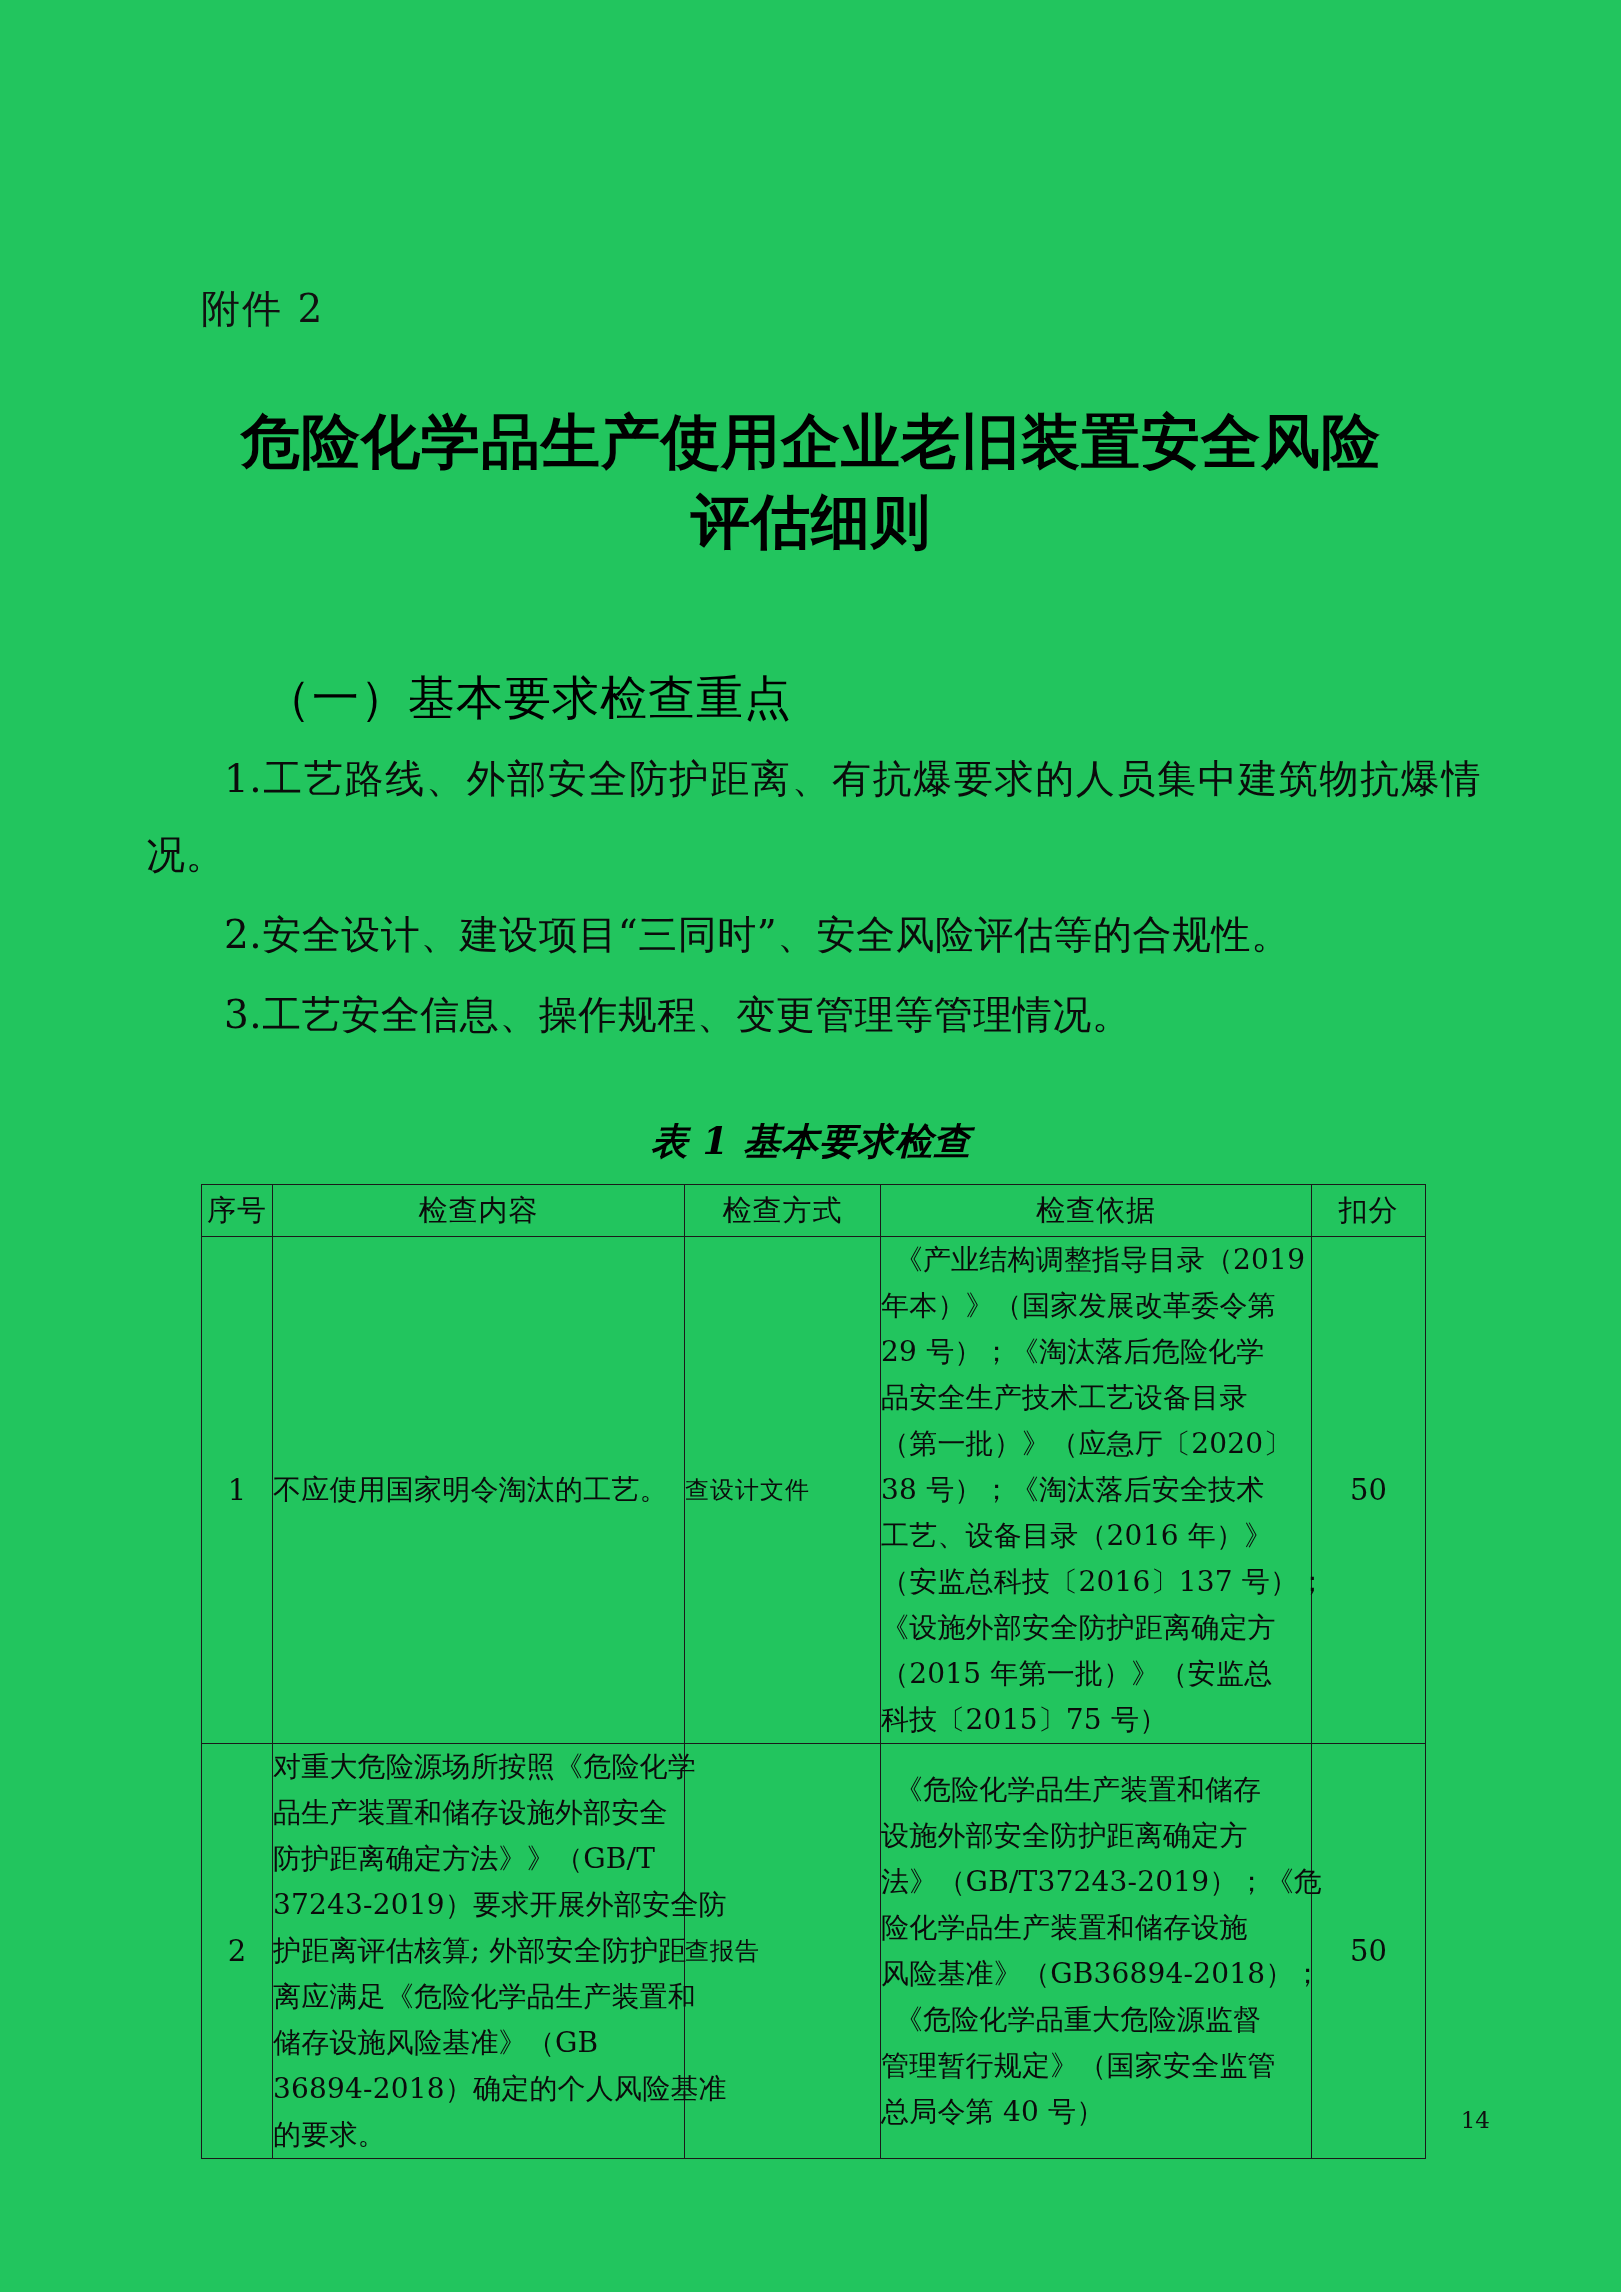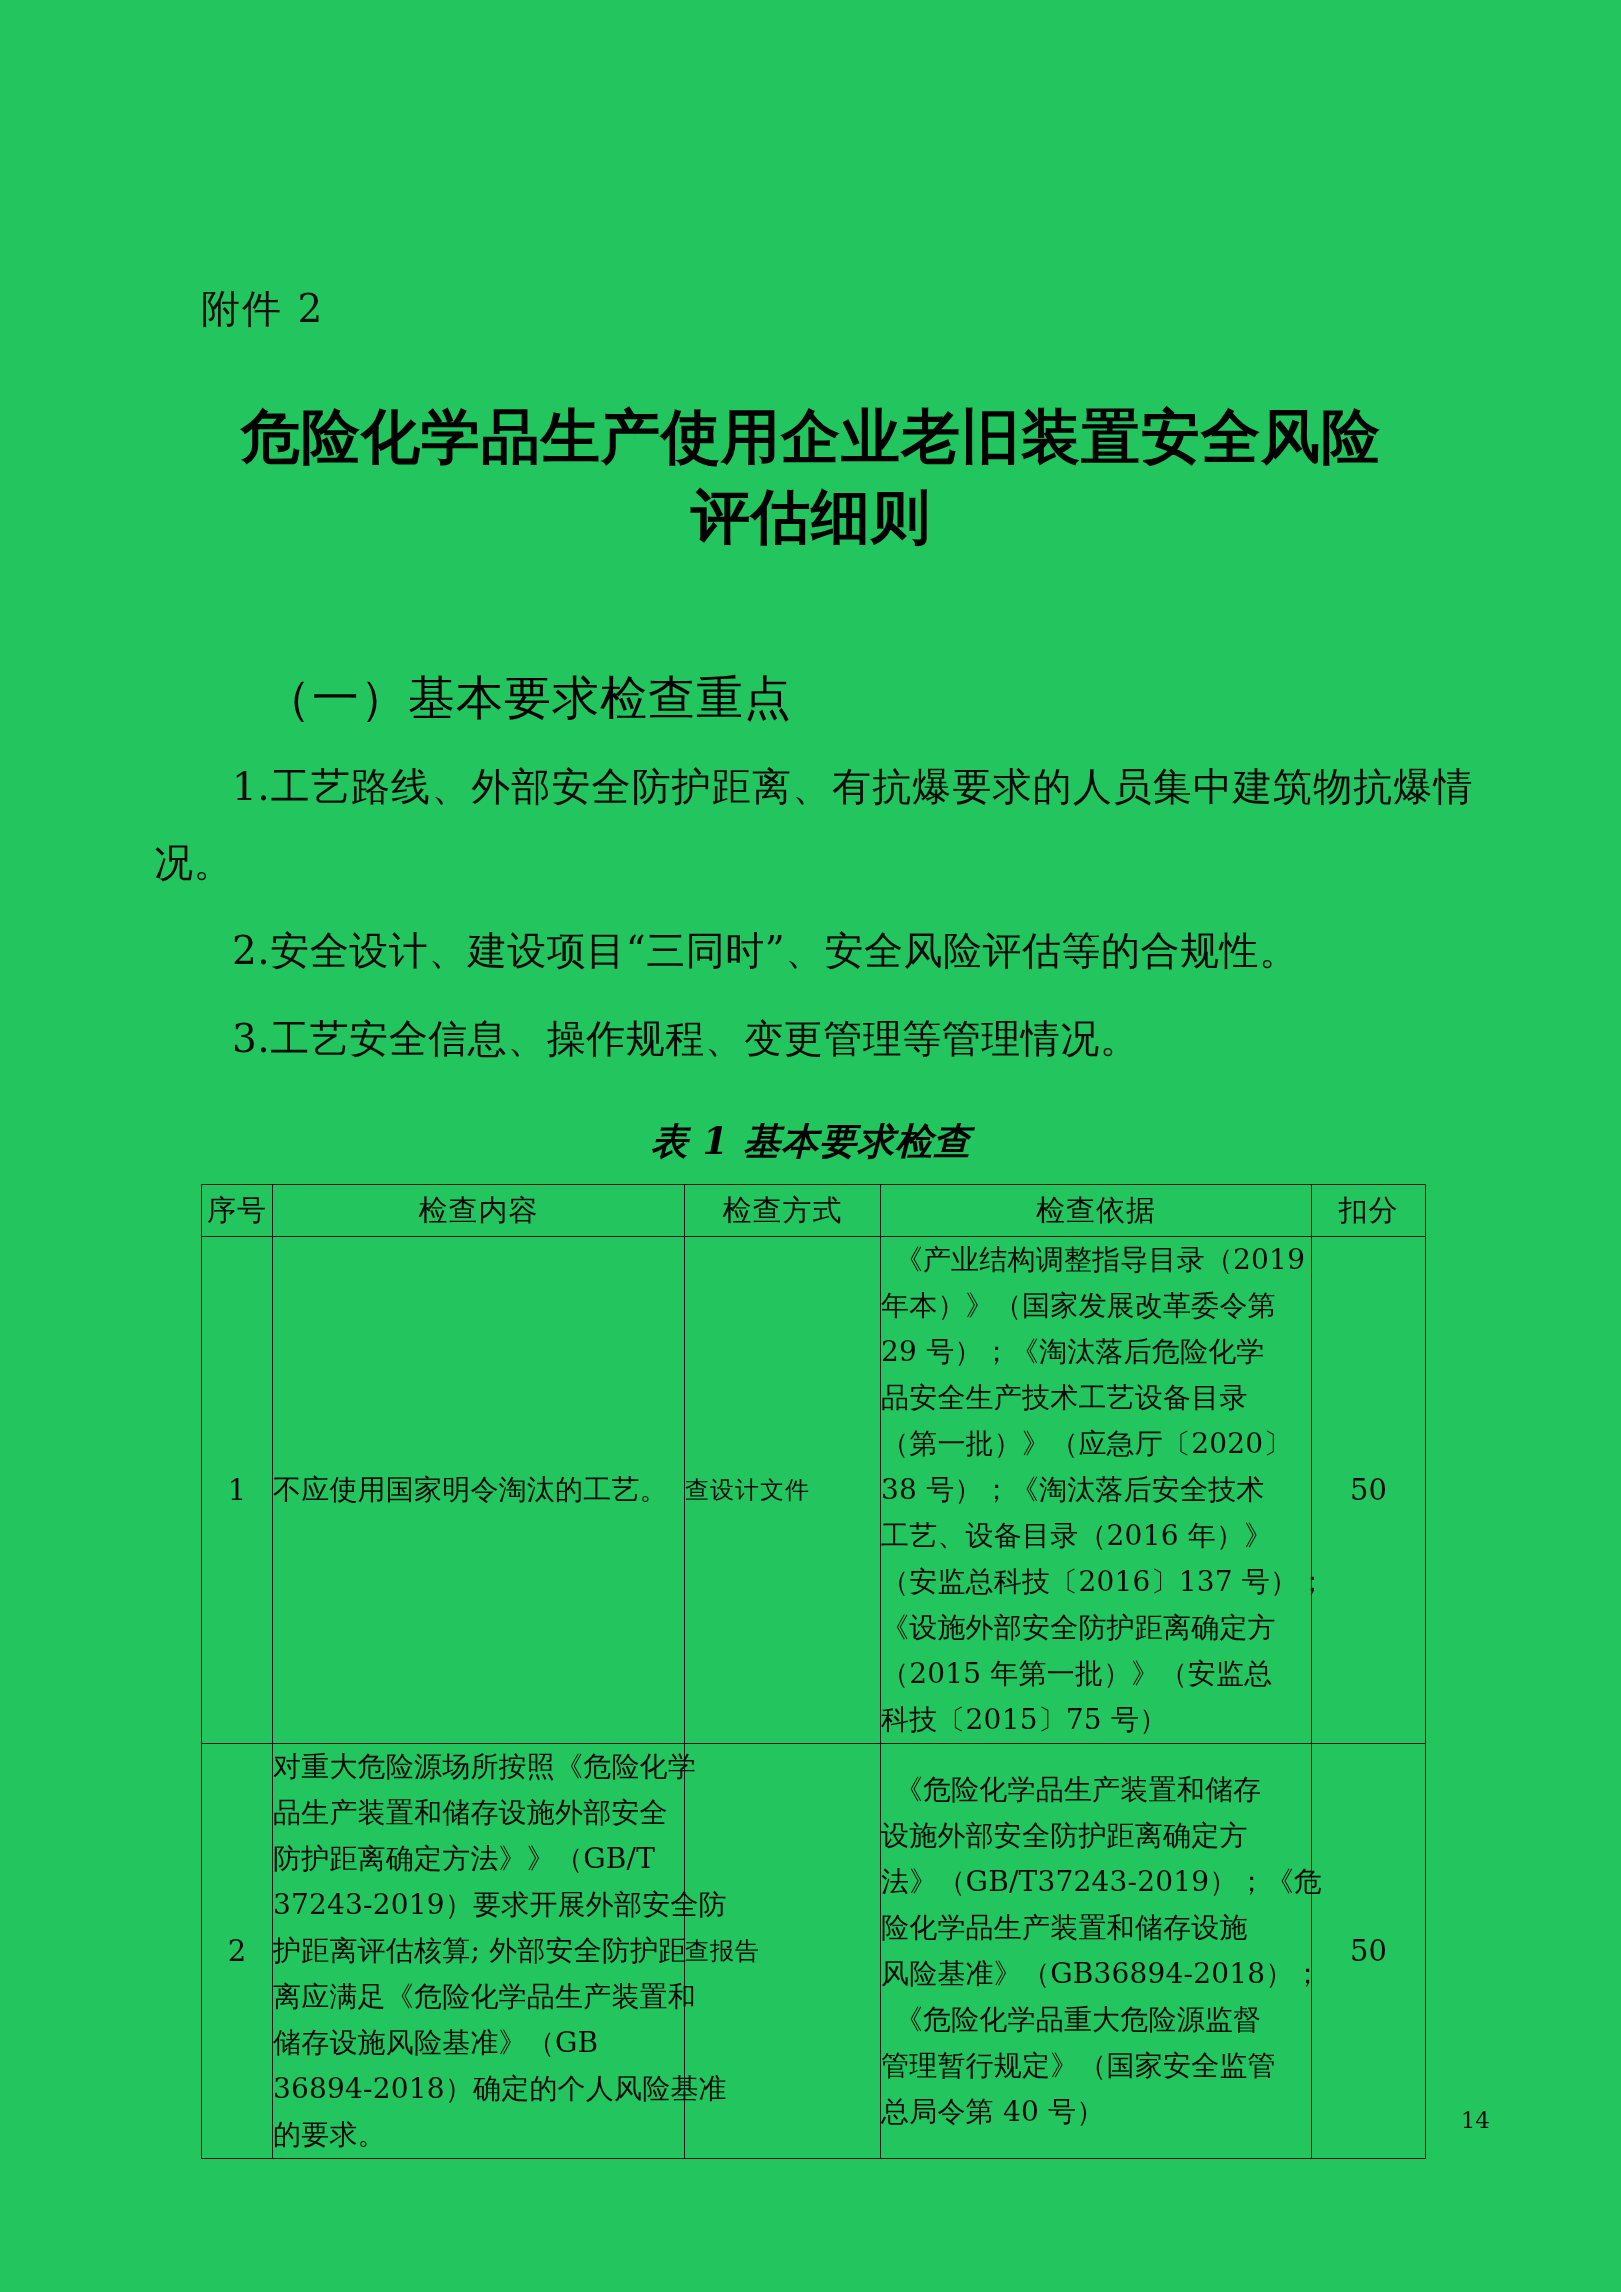--- a/index.html
+++ b/index.html
@@ -36,21 +36,21 @@
     white-space: nowrap;
   }
 
   
   .doc-title {
     position: absolute;
     left: 201px;
     top: 402px;
     width: 1220px;
     text-align: center;
-    font-family: Liberation Mono, monospace;
+    font-family: Liberation Serif, serif;
     font-weight: bold;
     font-size: 59px;
     line-height: 80px;
     letter-spacing: 1px;
     color: #000;
   }
 
   
   .section-heading {
     position: absolute;
@@ -72,21 +72,21 @@
     top: 737px;
     width: 1343px;
   }
   .body-para {
     font-family: "DejaVu Serif", "Liberation Serif", serif;
     font-size: 39px;
     line-height: 76px;
     letter-spacing: 0.5px;
     text-indent: 78px;
     color: #0b0b0b;
-    margin: 12px;
+    margin: 4px;
     text-align: justify;
   }
 
   
   .table-caption {
     position: absolute;
     left: 201px;
     top: 1117px;
     width: 1220px;
     text-align: center;

